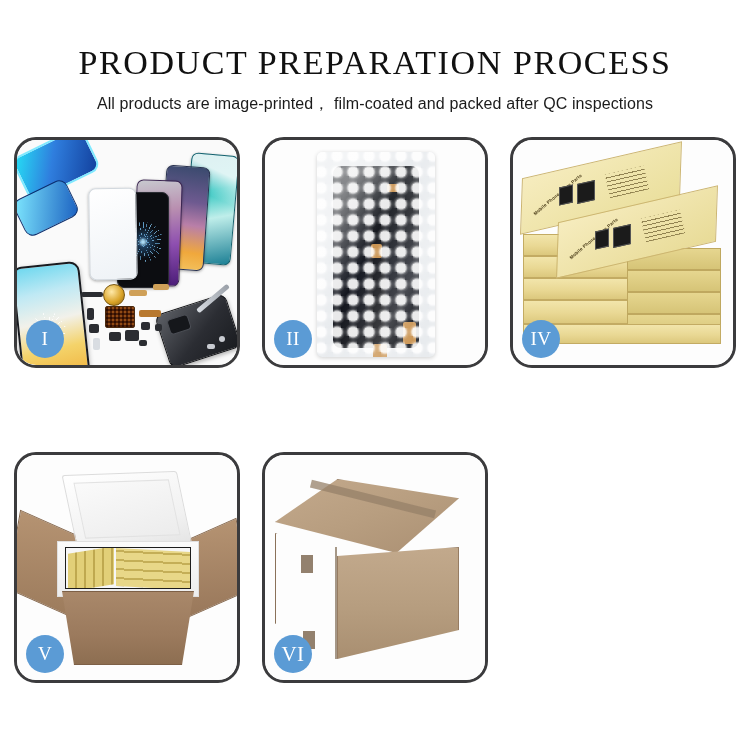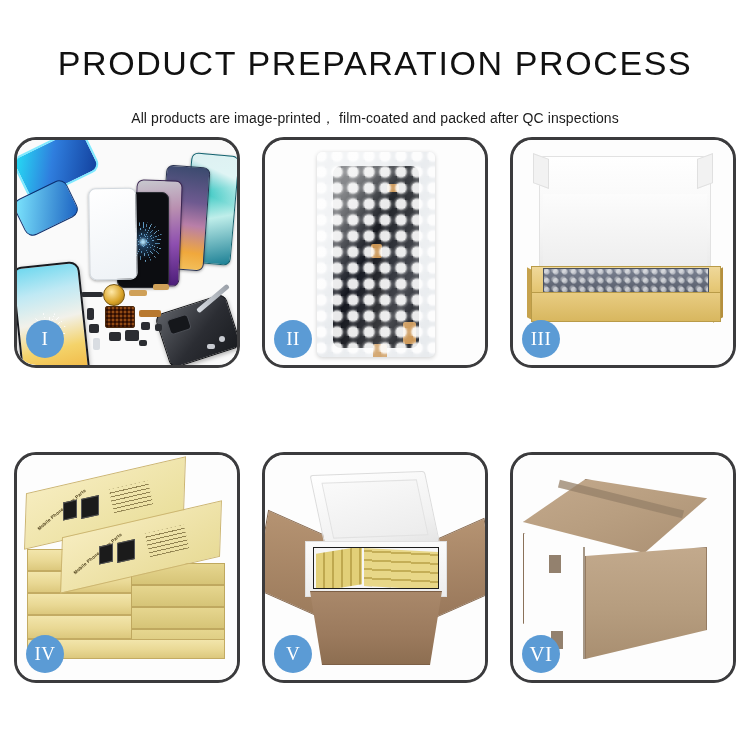--- a/index.html
+++ b/index.html
@@ -15,24 +15,25 @@
     background:#ffffff;
   }
 
   
   .header { position:absolute; left:0; top:0; width:750px; text-align:center; }
   .title {
     font-size:34px; letter-spacing:1.6px; color:#111111;
     font-weight:400; line-height:1;
     margin-top:46px;
     white-space:nowrap;
+    font-family:Liberation Serif, serif;
   }
   .subtitle {
-    font-size:14px; color:#1b1b1b; font-weight:400;
-    margin-top:30px; letter-spacing:0.1px;
+    font-size:16px; color:#1b1b1b; font-weight:400;
+    margin-top:14px; letter-spacing:0.1px;
     white-space:nowrap;
   }
 
   
   .grid {
     position:absolute; left:14px; top:137px;
     width:722px; height:545px;
     display:grid;
     grid-template-columns:repeat(3, 226px);
     grid-template-rows:repeat(2, 231px);
@@ -504,34 +505,20 @@
             <div class="p2-tan3"></div>
           </div>
           <div class="p2-tan4"></div>
           <div class="p2-bubbles"></div>
           <div class="p2-sheen"></div>
         </div>
         <div class="badge">II</div>
       </div>
     </div>
 
-    <div class="panel">
-      <div class="panel-inner p3">
-        <div class="p3-lid"></div>
-        <div class="p3-lid-tab-l"></div>
-        <div class="p3-lid-tab-r"></div>
-        <div class="p3-foam"></div>
-        <div class="p3-edge-l"></div>
-        <div class="p3-edge-r"></div>
-        <div class="p3-tray"></div>
-        <div class="p3-tray-in"></div>
-        <div class="p3-tray-front"></div>
-        <div class="badge">III</div>
-      </div>
-    </div>
 
     <div class="panel">
       <div class="panel-inner p4">
         <div class="p4-stack">
 
           <div class="p4-box" style="left:8px;top:78px;width:108px;height:22px;"></div>
           <div class="p4-box" style="left:8px;top:100px;width:108px;height:22px;"></div>
           <div class="p4-box" style="left:8px;top:122px;width:108px;height:22px;"></div>
           <div class="p4-box" style="left:8px;top:144px;width:108px;height:24px;"></div>
 

